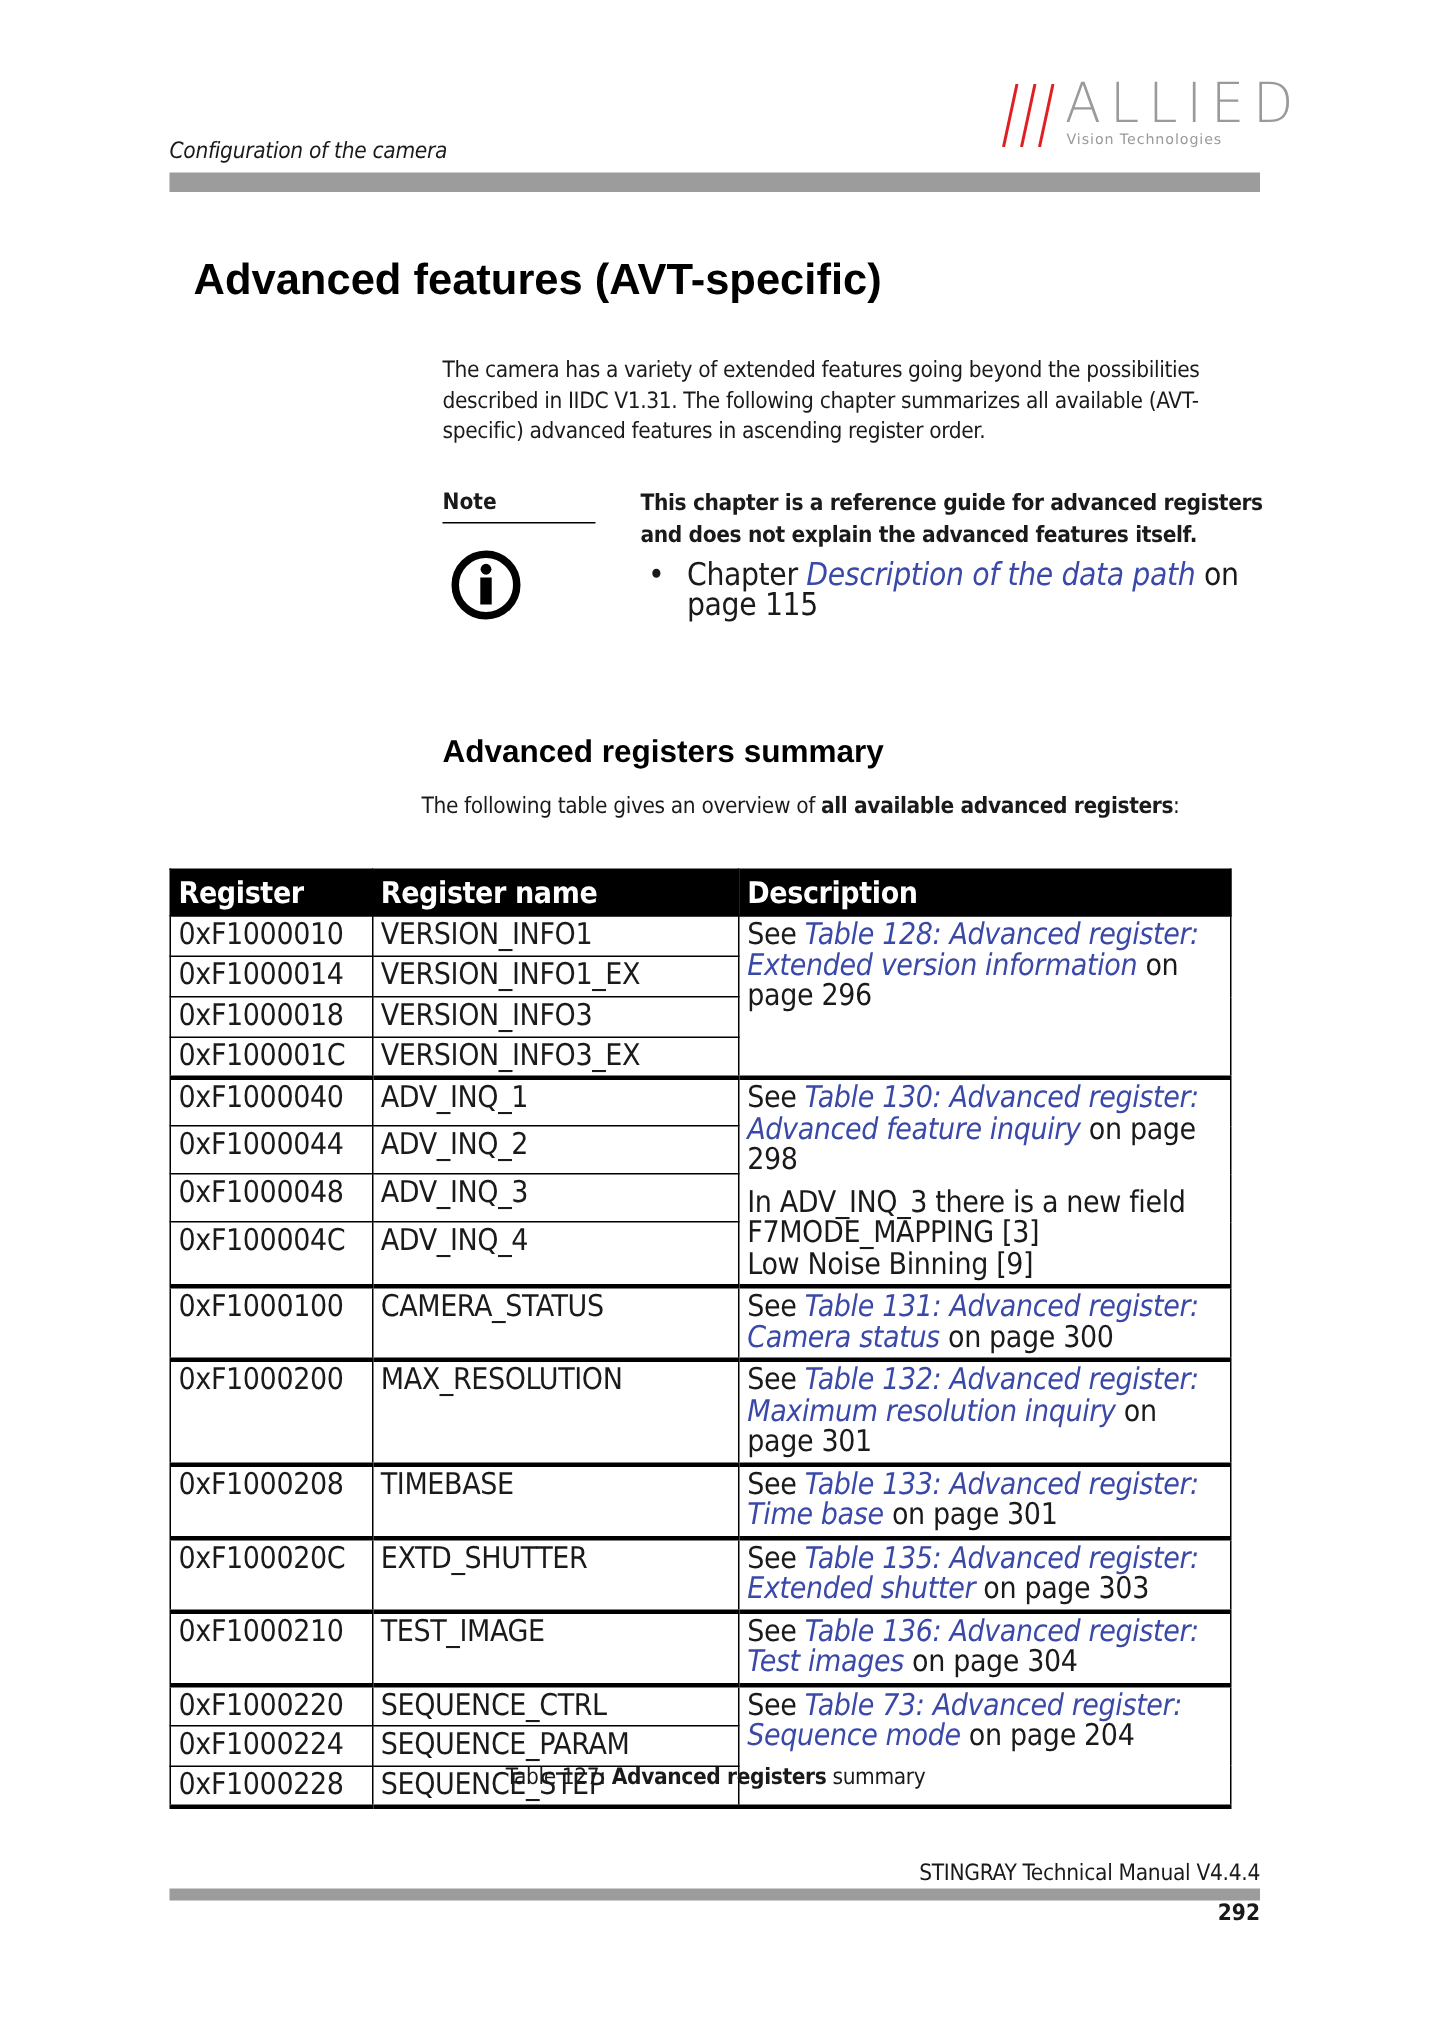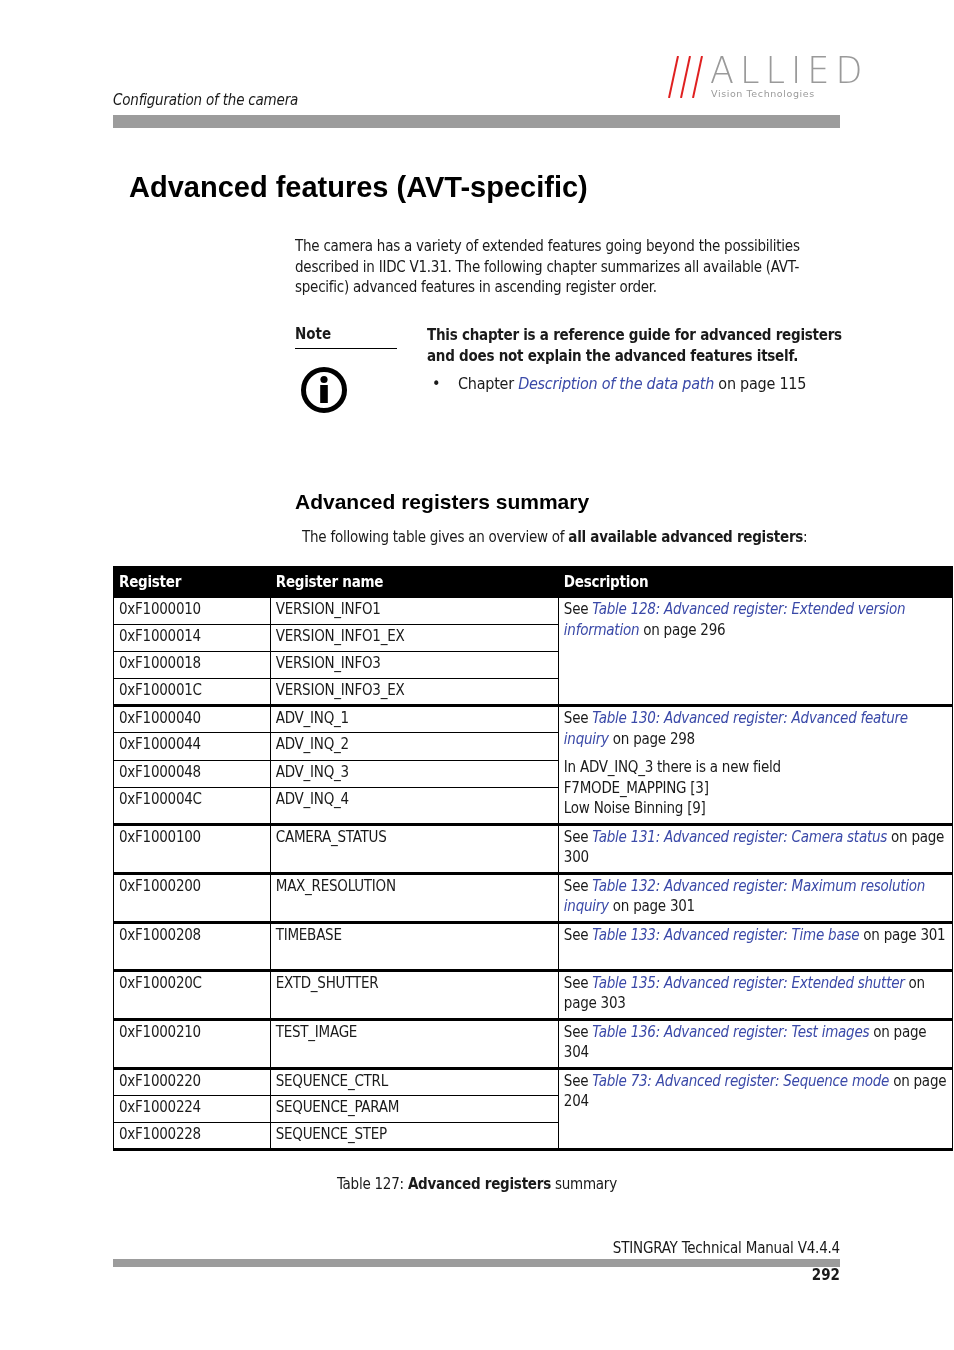--- a/index.html
+++ b/index.html
@@ -17,30 +17,30 @@
   .page-title { position: absolute; left: 113px; top: 171px; font-family: "Liberation Sans", sans-serif; font-weight: bold; font-size: 29px; color: #000; letter-spacing: 0px; margin-left: 16px; }
 
   .intro { position: absolute; left: 295px; top: 236px; width: 548px; font-size: 15px; line-height: 20.5px; letter-spacing: -0.25px; }
 
   .note { position: absolute; left: 295px; top: 325px; width: 548px; }
   .note-label { position: absolute; left: 0; top: 0; width: 102px; font-size: 15px; font-weight: bold; padding-bottom: 16px; border-bottom: 1px solid #000; height: 24px; }
   .note-icon { position: absolute; left: 5px; top: 41px; width: 48px; height: 48px; }
   .note-body { position: absolute; left: 114px; top: 0; width: 440px; margin-left: 18px; }
   .note-p { font-size: 15px; font-weight: bold; line-height: 20.5px; margin-bottom: 8px; letter-spacing: -0.25px; }
   .note-bullets { list-style: none; margin-top: 0px; }
-  .note-bullets li { position: relative; font-size: 16px; line-height: 19.5px; padding-left: 31px; letter-spacing: -0.25px; }
+  .note-bullets li { position: relative; font-size: 21px; line-height: 19.5px; padding-left: 31px; letter-spacing: -0.25px; }
   .note-bullets li::before { content: "\2022"; position: absolute; left: 5px; top: 0; }
 
   a.xref { color: #3a49a8; font-style: italic; text-decoration: none; }
 
   .section-title { position: absolute; left: 295px; top: 490px; font-family: "Liberation Sans", sans-serif; font-weight: bold; font-size: 21px; color: #000; }
-  .section-intro { position: absolute; left: 302px; top: 528px; font-size: 15px; letter-spacing: -0.25px; }
+  .section-intro { position: absolute; left: 281px; top: 528px; font-size: 15px; letter-spacing: -0.25px; }
   .section-intro b { font-weight: bold; }
 
-  table.reg { position: absolute; left: 113px; top: 566px; width: 840px; border-collapse: collapse; font-size: 15px; letter-spacing: -0.25px; }
+  table.reg { position: absolute; left: 113px; top: 579px; width: 708px; border-collapse: collapse; font-size: 20px; letter-spacing: -0.25px; }
   table.reg th { background: #000; color: #fff; text-align: left; font-weight: bold; height: 31px; padding: 0 5px; border: 1px solid #000; vertical-align: middle; }
   table.reg td { border: 1px solid #000; padding: 0 5px; vertical-align: top; }
   table.reg td.reg-addr, table.reg td.reg-name { height: 27px; line-height: 20px; padding-top: 1px; }
   table.reg td.desc { line-height: 20.5px; padding-top: 1px; padding-bottom: 4px; }
   table.reg tr.group-start td { border-top: 3px solid #000; }
   table.reg tr.last td { border-bottom: 3px solid #000; }
   table.reg tr.tall td.reg-addr, table.reg tr.tall td.reg-name { height: 48px; }
   .desc-extra { margin-top: 8px; }
   col.c1 { width: 136px; } col.c2 { width: 250px; } col.c3 { width: 342px; }
 

